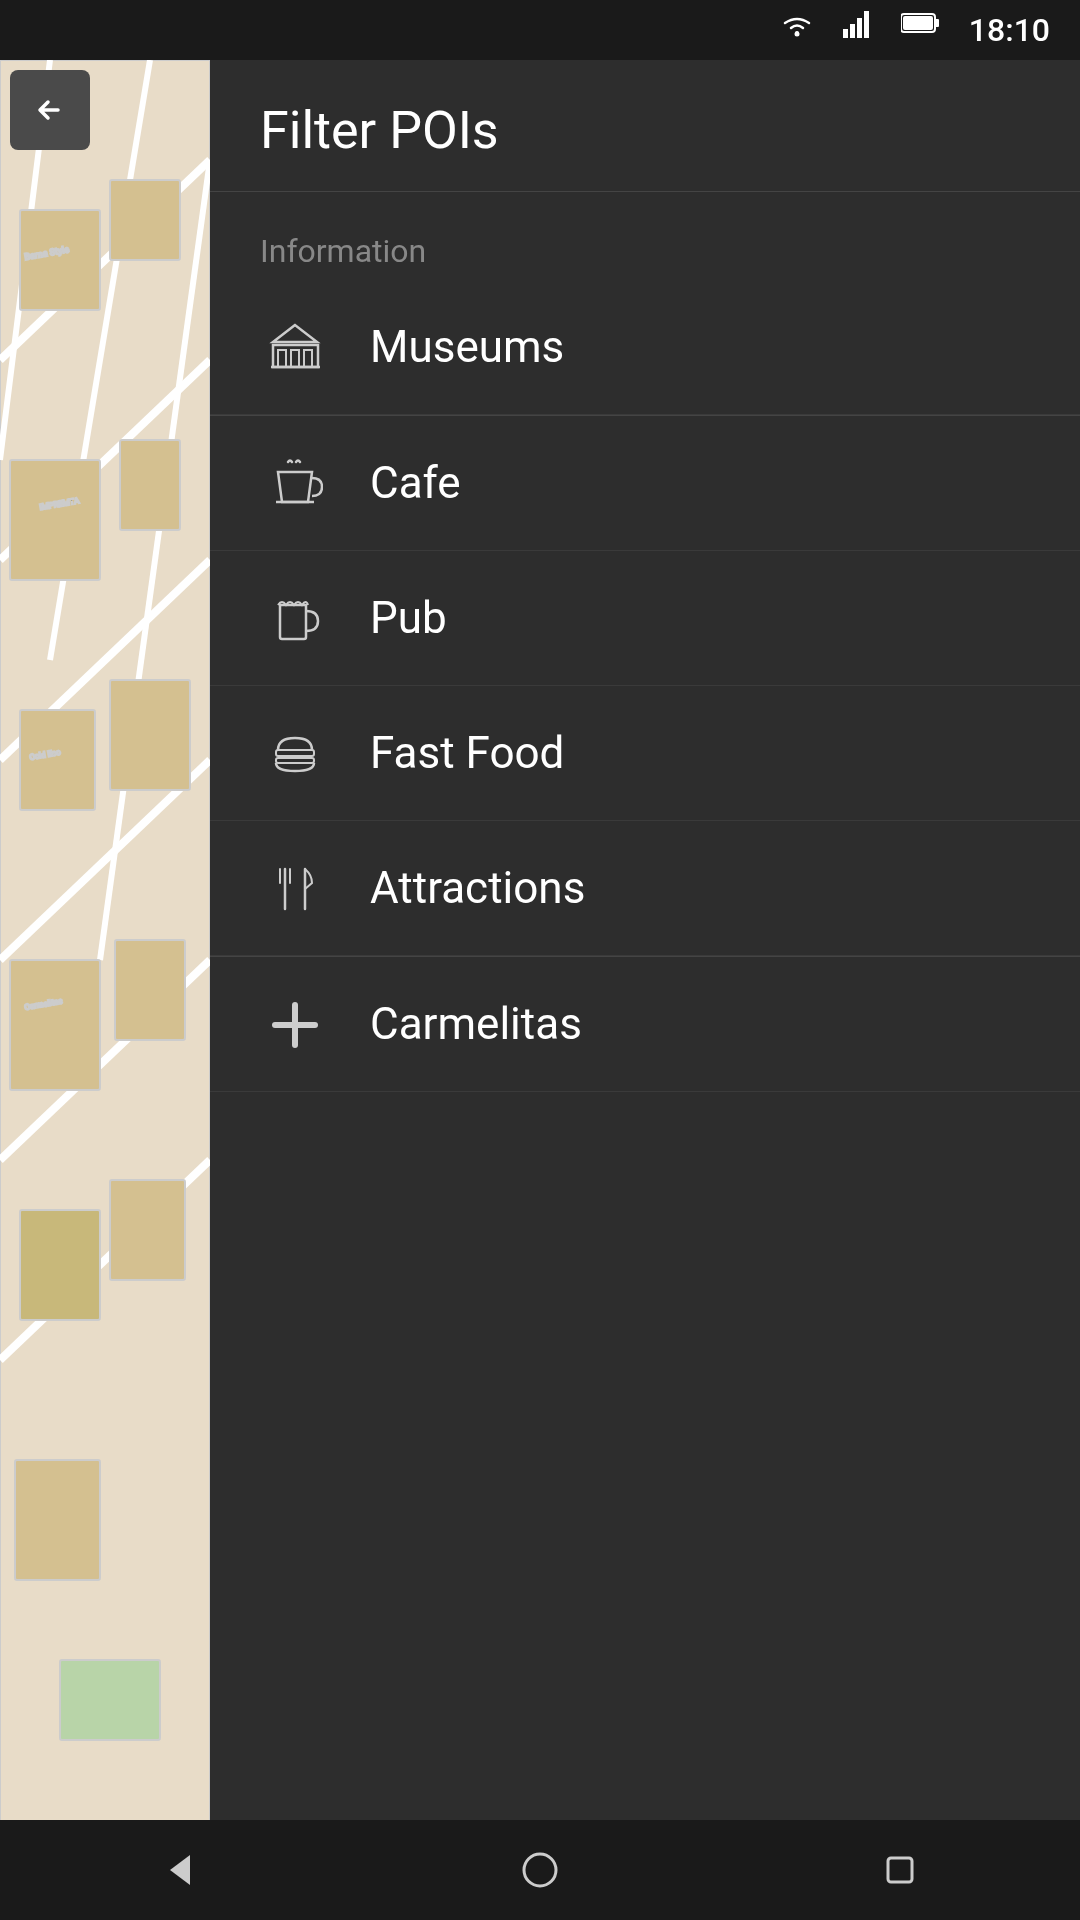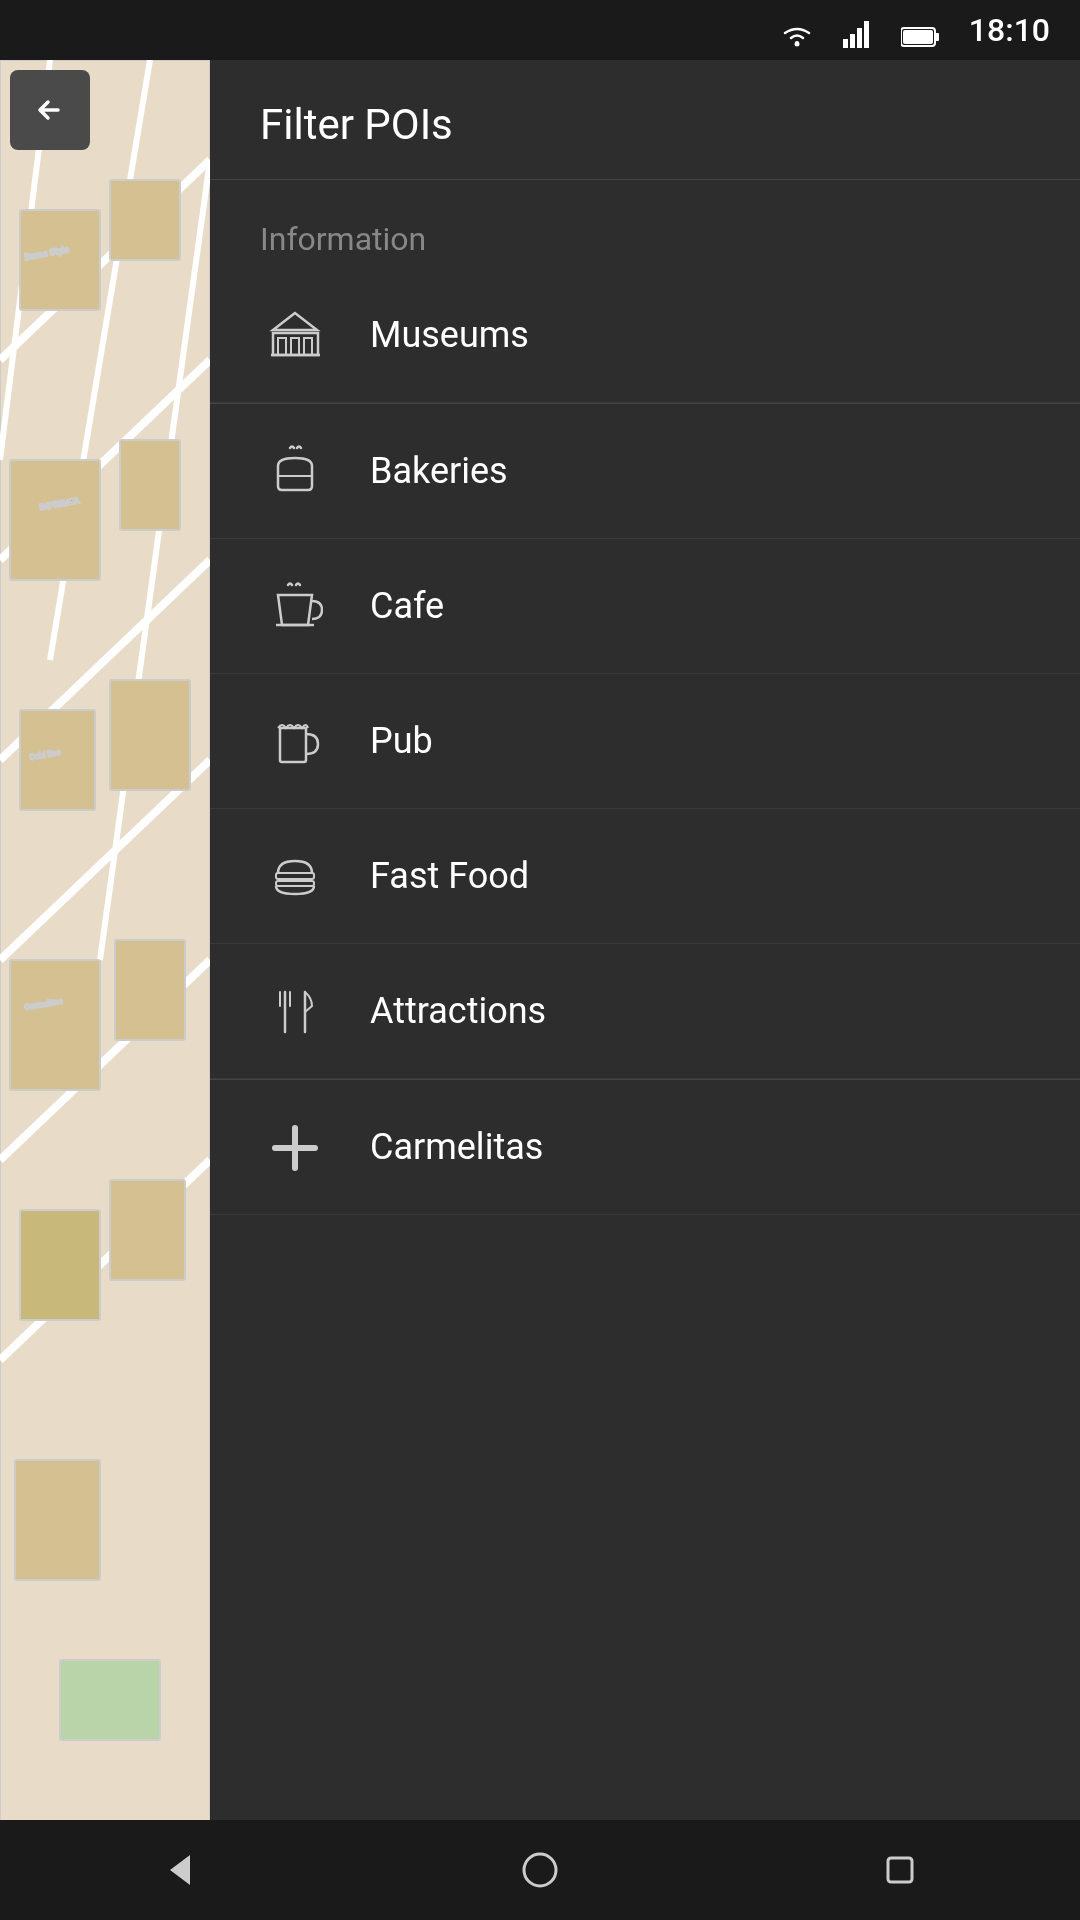--- a/index.html
+++ b/index.html
@@ -27,21 +27,21 @@
       background: #1a1a1a;
       display: flex;
       align-items: center;
       justify-content: flex-end;
       padding-right: 30px;
       z-index: 100;
     }
 
     .status-icons {
       display: flex;
-      align-items: flex-end;
+      align-items: flex-start;
       gap: 28px;
     }
 
     .status-time {
       color: #fff;
       font-size: 32px;
       font-weight: 500;
     }
 
     
@@ -81,21 +81,21 @@
       overflow-y: auto;
     }
 
     .panel-header {
       padding: 40px 50px 30px 50px;
       border-bottom: 1px solid #444;
     }
 
     .panel-title {
       color: #fff;
-      font-size: 42px;
+      font-size: 52px;
       font-weight: 400;
     }
 
     
     .section {
       padding: 40px 50px 10px 50px;
     }
 
     .section-title {
       color: #888;
@@ -124,21 +124,21 @@
       height: 70px;
       display: flex;
       align-items: center;
       justify-content: center;
       margin-right: 40px;
       flex-shrink: 0;
     }
 
     .menu-label {
       color: #fff;
-      font-size: 36px;
+      font-size: 44px;
       font-weight: 400;
     }
 
     
     .bottom-nav {
       position: absolute;
       bottom: 0;
       left: 0;
       width: 1080px;
       height: 100px;
@@ -264,33 +264,20 @@
         <polygon points="27,5 5,22 49,22" stroke="#ccc" stroke-width="2.5" fill="none"></polygon>
         <line x1="3" y1="47" x2="52" y2="47" stroke="#ccc" stroke-width="2.5"></line>
       </svg>
     </div>
     <span class="menu-label">Museums</span>
   </div>
 
   <div class="section-divider"></div>
 
 
-  <div class="menu-item">
-    <div class="menu-icon">
-      <svg width="55" height="55" viewBox="0 0 55 55" xmlns="http://www.w3.org/2000/svg">
-
-        <path d="M22 4 Q24 1 26 4" stroke="#ccc" stroke-width="2.5" fill="none" stroke-linecap="round"></path>
-        <path d="M29 4 Q31 1 33 4" stroke="#ccc" stroke-width="2.5" fill="none" stroke-linecap="round"></path>
-
-        <path d="M10 22 Q10 14 27 14 Q44 14 44 22 L44 42 Q44 46 40 46 L14 46 Q10 46 10 42 Z" stroke="#ccc" stroke-width="2.5" fill="none"></path>
-        <line x1="10" y1="32" x2="44" y2="32" stroke="#ccc" stroke-width="2"></line>
-      </svg>
-    </div>
-    <span class="menu-label">Bakeries</span>
-  </div>
 
   <div class="menu-item">
     <div class="menu-icon">
       <svg width="55" height="55" viewBox="0 0 55 55" xmlns="http://www.w3.org/2000/svg">
 
         <path d="M20 6 Q22 3 24 6" stroke="#ccc" stroke-width="2.5" fill="none" stroke-linecap="round"></path>
         <path d="M28 6 Q30 3 32 6" stroke="#ccc" stroke-width="2.5" fill="none" stroke-linecap="round"></path>
 
         <path d="M10 16 L14 46 L40 46 L44 16 Z" stroke="#ccc" stroke-width="2.5" fill="none"></path>
 

